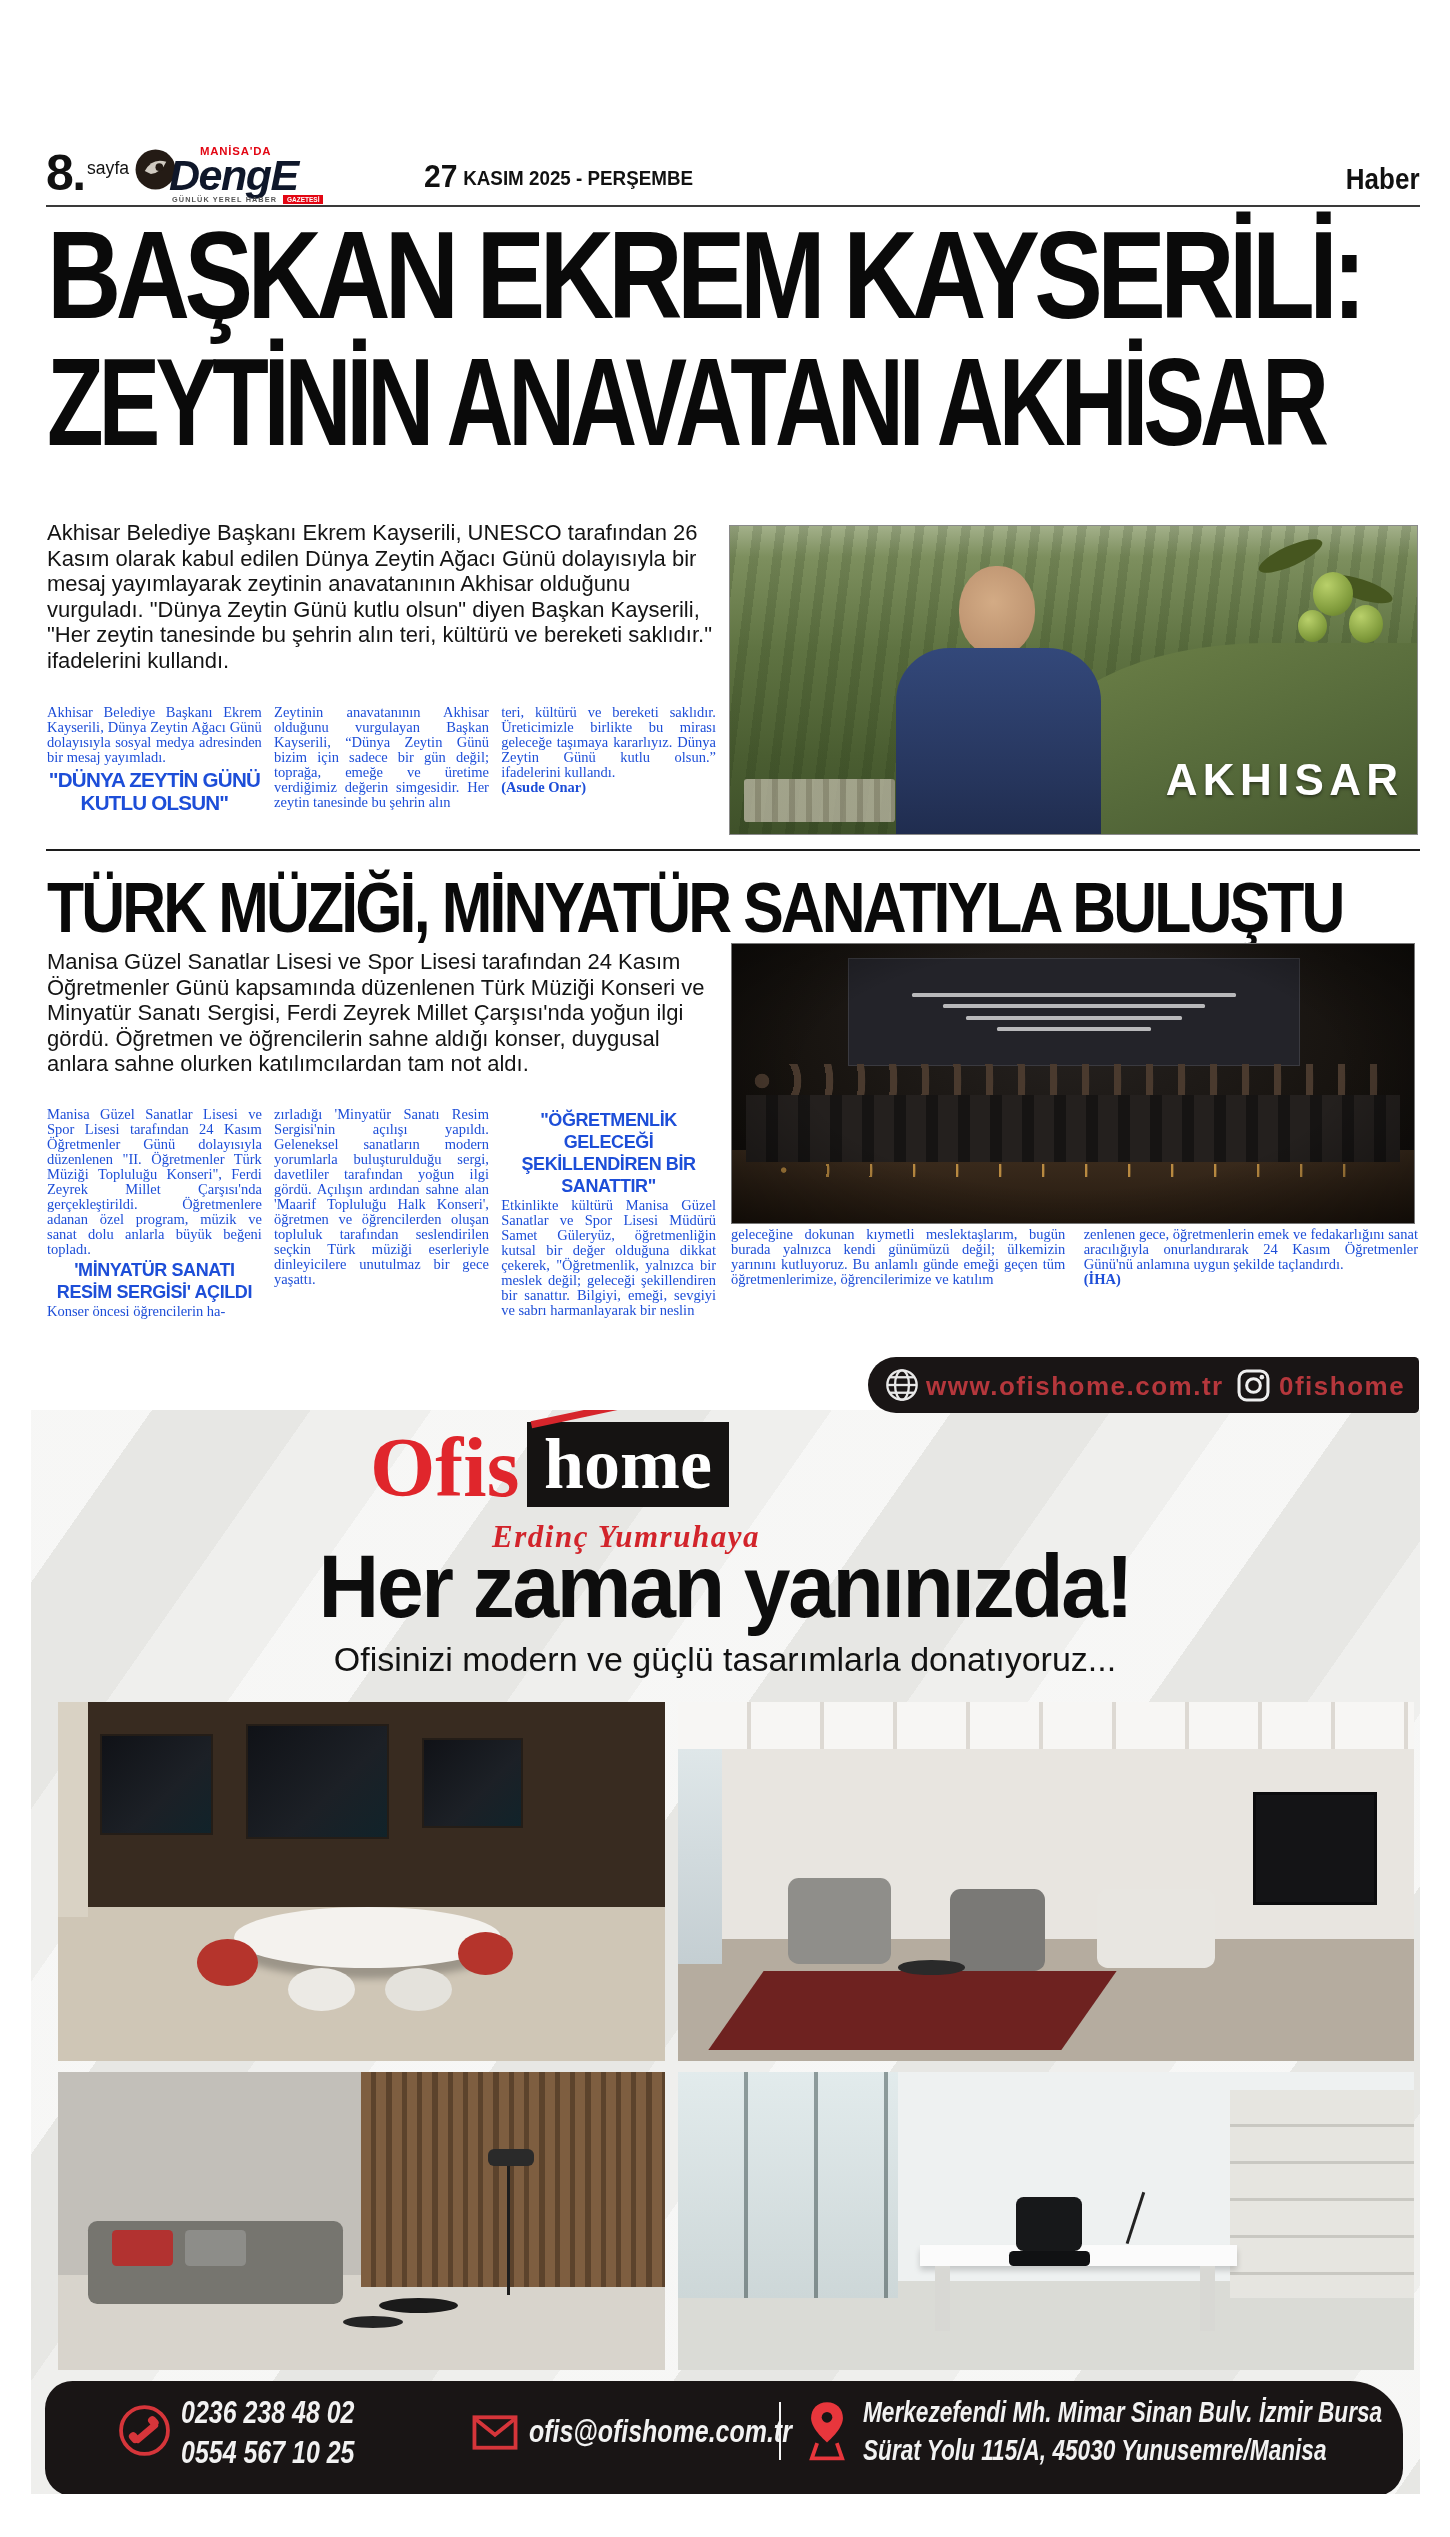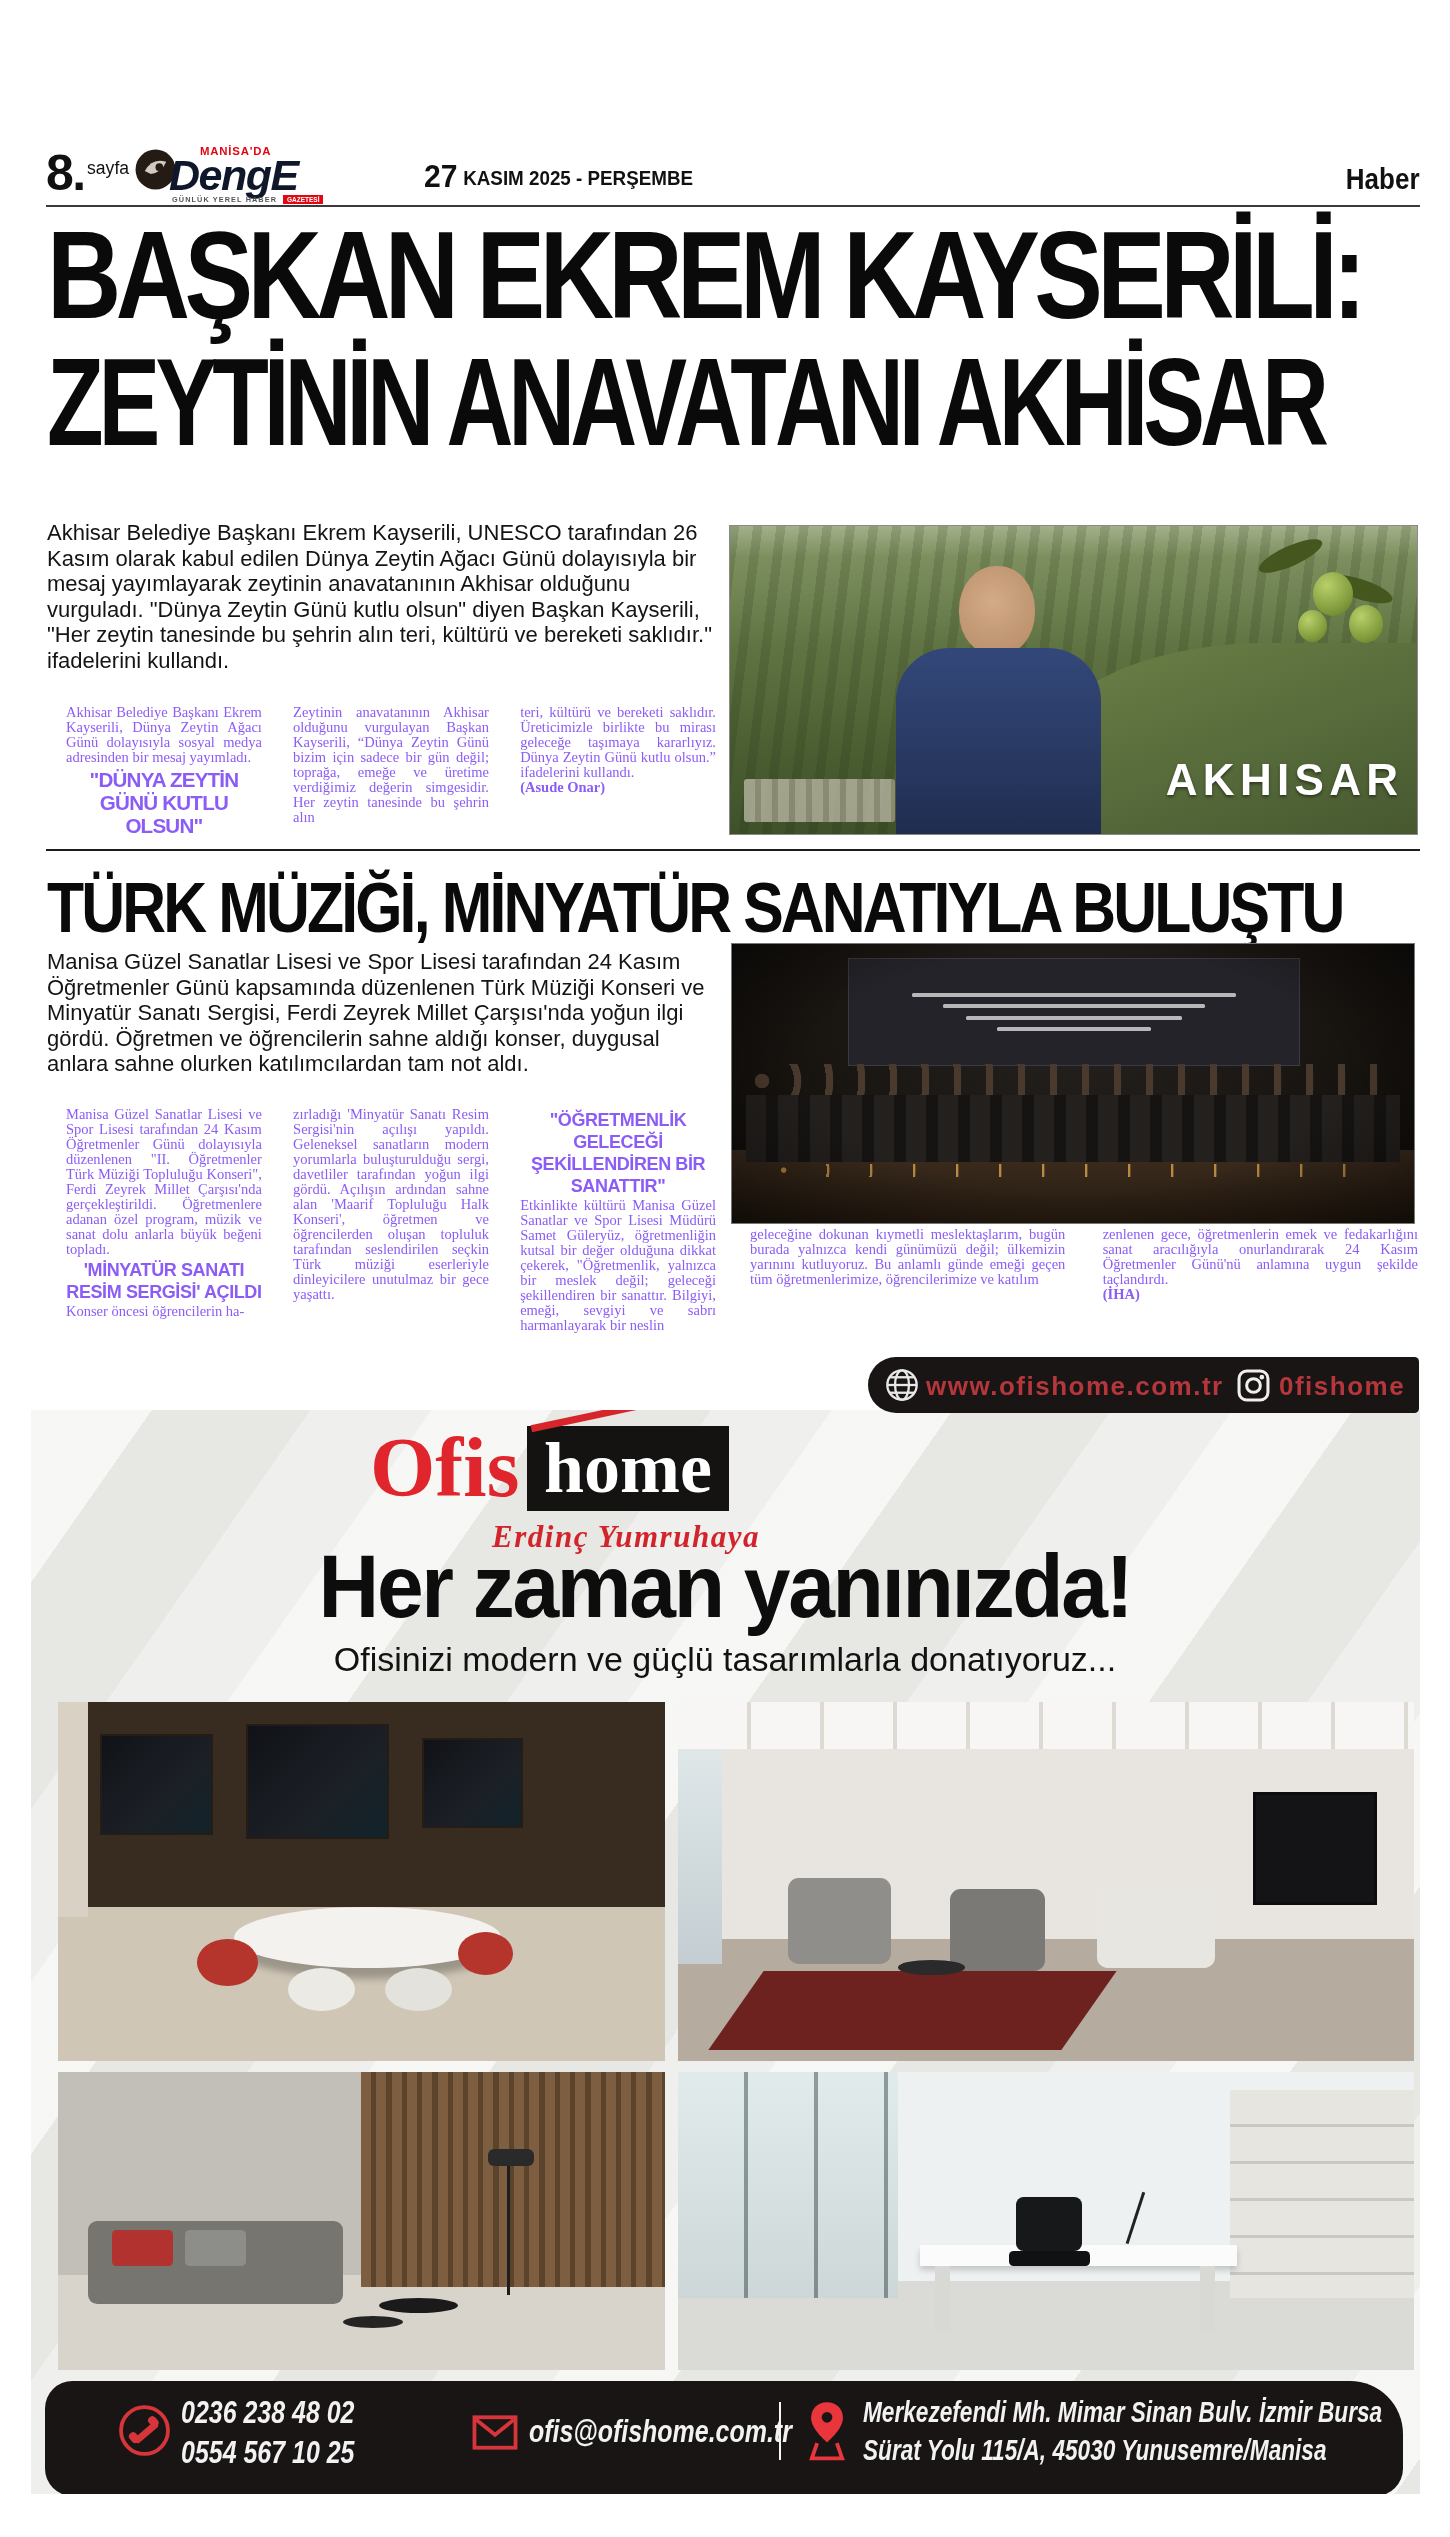--- a/index.html
+++ b/index.html
@@ -34,21 +34,21 @@
           transform:scale(.92,1.08);transform-origin:left top;color:#0a0a0a;}
 
   
   .lead{left:47px;width:679px;font-size:22px;line-height:25.6px;color:#141414;}
   .lead1{top:520px;}
   .lead2{top:949px;}
   .colwrap{display:flex;gap:12.2px;overflow:hidden;}
   .cols1{left:47px;top:705px;width:669px;height:142px;}
   .cols2L{left:47px;top:1107px;width:669px;height:293px;}
   .cols2R{left:731px;top:1227px;width:687px;height:169px;gap:18.3px;}
-  .col{flex:1;font-family:"Liberation Serif",serif;font-size:14.5px;line-height:15px;text-align:justify;color:#8b5cf6;margin-left:19px;}
+  .col{flex:1;font-family:"Liberation Serif",serif;font-size:14.5px;line-height:15px;text-align:justify;color:#1d4ed8;}
   .subhead{font-family:"Liberation Sans",sans-serif;font-weight:bold;text-align:center;text-align-last:center;}
   .sh1{font-size:20.6px;line-height:23px;margin-top:3.1px;letter-spacing:-0.8px;}
   .sh2{font-size:18px;line-height:22px;margin-top:1.5px;margin-bottom:1.5px;letter-spacing:-0.4px;}
   .byline{font-weight:bold;text-align:left;}
   .divider{left:46px;right:30.5px;top:849px;height:2.3px;background:#1c1c1c;}
 
   
   .photo1{left:729px;top:525px;width:687px;height:308px;overflow:hidden;border:0.8px solid #8a8a8a;
           background:linear-gradient(180deg,#a3b08a 0%,#7d8f5e 10%,#5f7342 40%,#4a5d31 75%,#3f512a 100%);}
   .p1-grove{position:absolute;inset:0;background:
@@ -87,21 +87,21 @@
   .adbg{left:30.5px;top:1410px;width:1389px;height:1084px;background:#e7e7e4;overflow:hidden;}
   .ad-stripes{position:absolute;inset:0;background:
       repeating-linear-gradient(125deg,rgba(255,255,255,.65) 0 99px,rgba(0,0,0,0) 99px 229px,rgba(255,255,255,.35) 229px 328px);}
   .ad-topbar{left:868px;top:1357px;width:551px;height:56px;background:#191515;border-radius:28px 4.6px 4.6px 28px;}
   .ad-url{position:absolute;left:58px;top:13.7px;font-size:26px;font-weight:bold;color:#b5373c;letter-spacing:1.5px;}
   .ad-ig-handle{position:absolute;left:411px;top:13.7px;font-size:26px;font-weight:bold;color:#b5373c;letter-spacing:1.5px;}
   .icon-globe{position:absolute;left:17px;top:11.4px;}
   .icon-ig{position:absolute;left:368px;top:10.7px;}
 
   .ad-logo{position:absolute;left:252px;top:12.2px;width:534px;text-align:center;}
-  .ad-logo-row{display:flex;align-items:center;justify-content:center;}
+  .ad-logo-row{display:flex;align-items:flex-start;justify-content:center;}
   .ad-ofis{font-family:"Liberation Serif",serif;font-weight:bold;font-size:84px;color:#e0262c;letter-spacing:0px;line-height:92px;}
   .ad-homebox{position:relative;background:#151312;color:#fff;font-family:"Liberation Serif",serif;font-weight:bold;
       font-size:72px;line-height:79px;padding:3.1px 17px;margin-left:7.6px;}
   .ad-roof{position:absolute;right:-13.7px;top:-23px;width:214px;height:6.9px;background:#d6252b;transform:rotate(-12deg);}
   .ad-script{margin-top:4.6px;margin-left:153px;font-family:"Liberation Serif",serif;font-style:italic;font-weight:bold;
       font-size:31px;color:#d2242b;letter-spacing:1.5px;}
 
   .ad-tagline{position:absolute;left:0;top:128px;width:100%;text-align:center;font-size:84px;font-weight:bold;
       letter-spacing:-2.3px;color:#0d0d0d;transform:scaleY(1.06);}
   .ad-subline{position:absolute;left:0;top:230px;width:100%;text-align:center;font-size:34px;color:#121212;letter-spacing:0px;}

